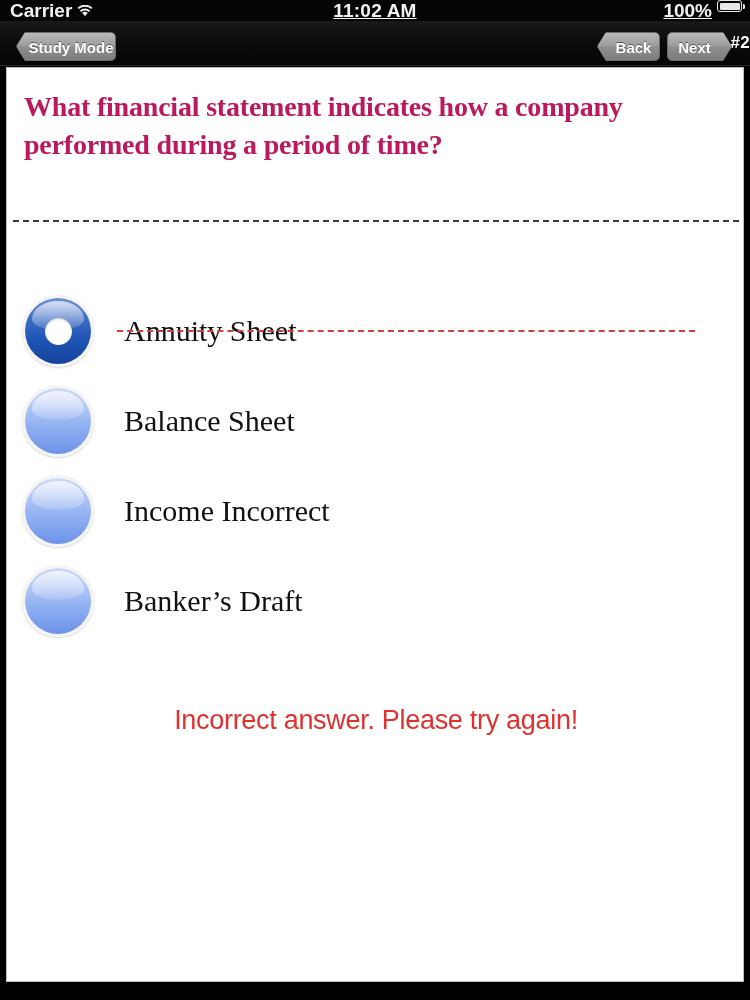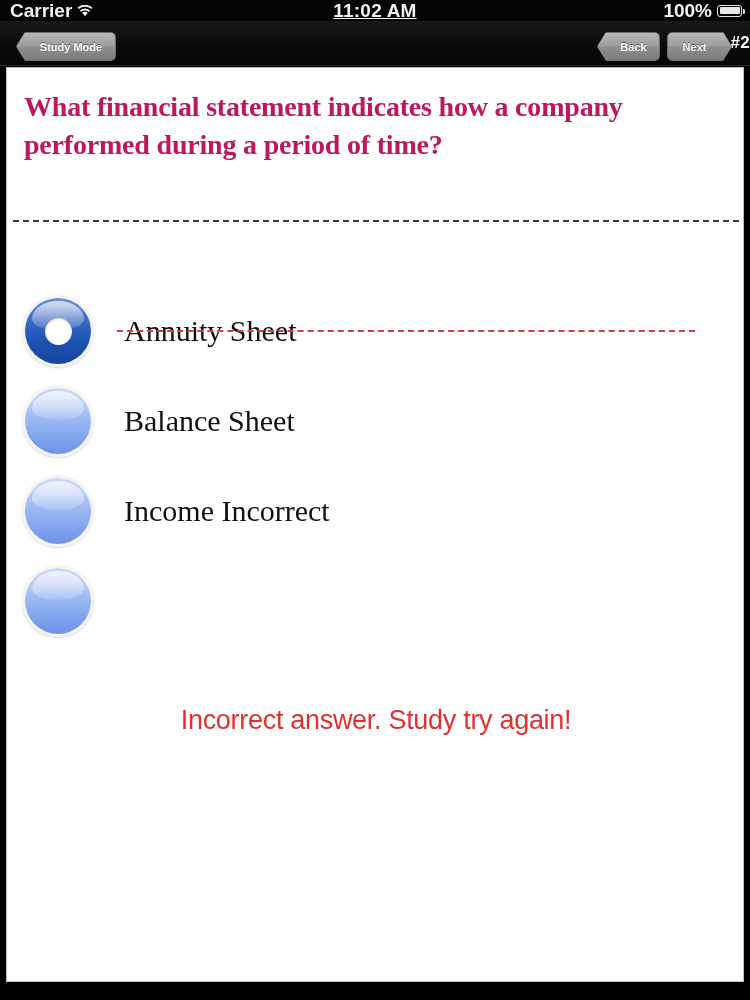--- a/index.html
+++ b/index.html
@@ -49,23 +49,23 @@
     width: 750px;
     text-align: center;
     height: 21px;
     letter-spacing: 0.2px;
     text-decoration: underline;
   }
   .sb-right {
     position: absolute;
     right: 8px; top: 0;
     display: flex;
-    align-items: center;
     gap: 5px;
     height: 21px;
+    text-decoration: underline;
   }
   .wifi-icon { display: block; }
   .battery-icon {
     position: relative;
     width: 25px;
     height: 12px;
     border: 1.5px solid #e8e8e8;
     border-radius: 3px;
     box-sizing: border-box;
   }
@@ -106,21 +106,21 @@
     font-size: 17px;
     font-weight: bold;
     letter-spacing: 0.3px;
   }
   .nav-btn {
     position: absolute;
     top: 11px;
     height: 29px;
     line-height: 29px;
     color: #ffffff;
-    font-size: 11px;
+    font-size: 15px;
     font-weight: bold;
     text-align: center;
     background: linear-gradient(to bottom, #b9b9b9 0%, #9c9c9c 48%, #8e8e8e 52%, #7d7d7d 100%);
     border: 1px solid #6b6b6b;
     box-sizing: border-box;
     text-shadow: 0 -1px 0 rgba(0,0,0,0.45);
     cursor: default;
   }
   .nav-btn.back-style {
     border-radius: 3px 5px 5px 3px;
@@ -329,20 +329,21 @@
         </span>
         <span class="option-label">Income Incorrect</span>
       </div>
 
       <div class="option-row">
         <span class="radio">
           <span class="radio-ball"></span>
           <span class="radio-gloss"></span>
 
         </span>
+        <span class="option-label">Banker’s Draft</span>
       </div>
 
     </div>
 
-    <div id="feedback-message">Incorrect answer. Study try again!</div>
+    <div id="feedback-message">Incorrect answer. Please try again!</div>
 
   </div>
 </div>
 
 </body></html>

